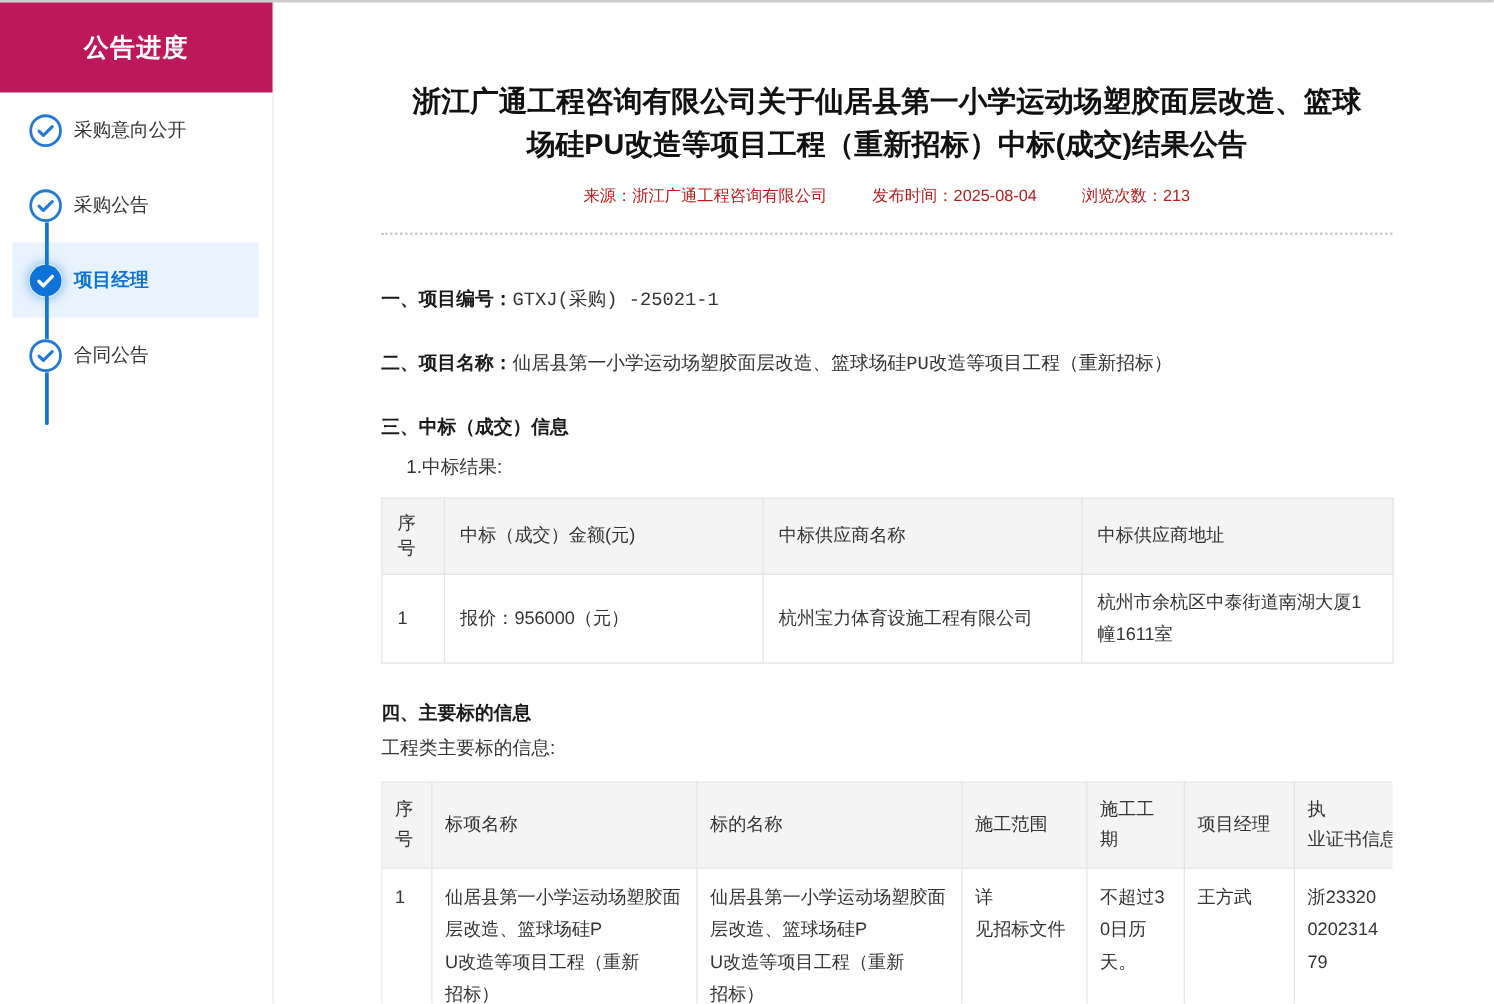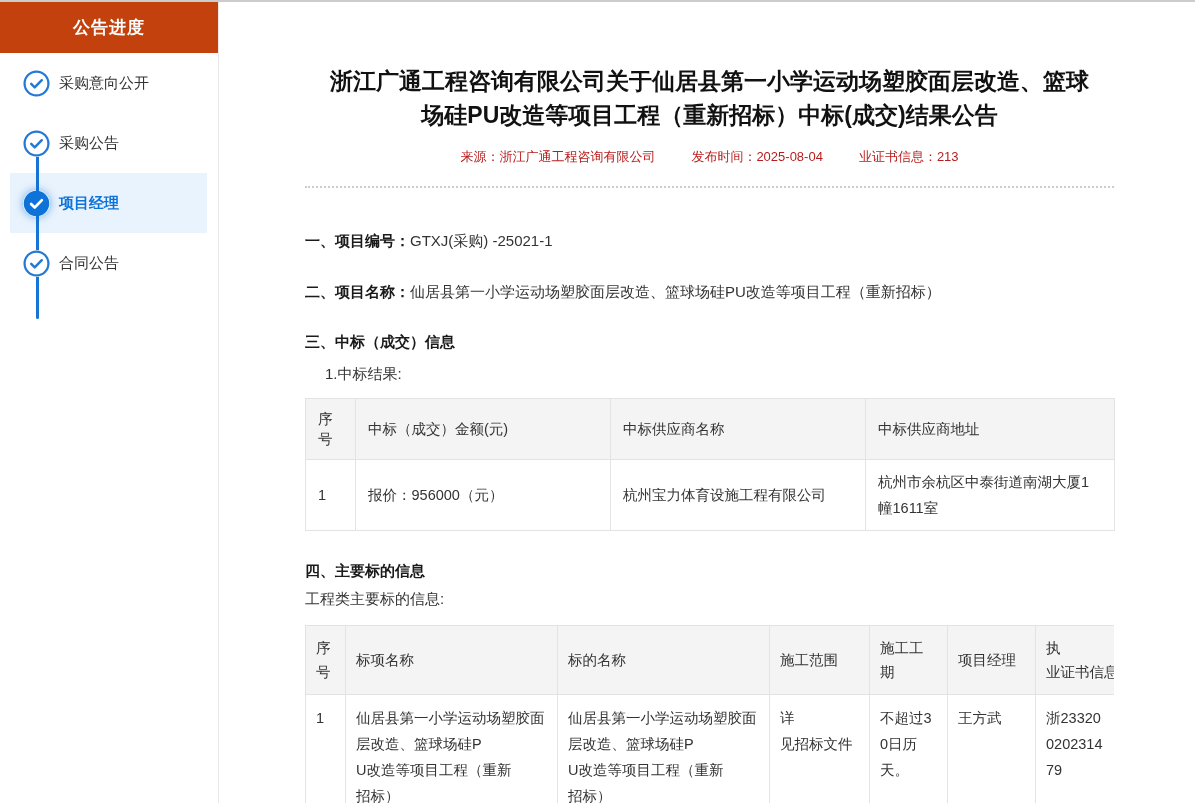--- a/index.html
+++ b/index.html
@@ -3,21 +3,21 @@
 <meta charset="utf-8">
 <style>
   * { margin:0; padding:0; box-sizing:border-box; }
   html,body { width:1195px; height:803px; background:#fff; overflow:hidden;
               font-family:"Liberation Sans","DejaVu Sans",sans-serif; color:#333; }
   .top-line { height:2px; background:#cccccc; }
   .layout { display:flex; height:801px; }
 
   
   .sidebar { width:219px; border-right:1px solid #e8e8e8; position:relative; flex:0 0 auto; }
-  .sidebar-header { height:51px; background:#c2410c; color:#fff; font-size:17px; font-weight:bold;
+  .sidebar-header { height:72px; background:#be185d; color:#fff; font-size:20px; font-weight:bold;
                     display:flex; align-items:center; justify-content:center; letter-spacing:1px; }
   .steps { position:relative; padding-top:0; }
   .steps-line { position:absolute; left:36px; top:86px; width:3px; height:180px;
                 background:#1574d4; z-index:1; border-radius:2px; }
   .step { height:60px; display:flex; align-items:center; gap:9px;
           margin:0 11px 0 10px; padding-left:13px; cursor:pointer; }
   .step.active { background:#e9f3fd; }
   .step-icon { width:27px; height:27px; position:relative; z-index:2; border-radius:50%; background:#fff; flex:0 0 auto; }
   .step.active .step-icon { box-shadow:0 0 9px rgba(14,115,216,.55); background:transparent; }
   .step-label { font-size:15px; color:#333; }
@@ -25,21 +25,21 @@
 
   
   .main { flex:1 1 auto; overflow:hidden; }
   .content { width:809px; margin-left:86px; padding-top:62px; }
   .article-title { font-size:23px; line-height:34px; font-weight:bold; color:#111;
                    text-align:center; white-space:pre-line; }
   .meta { margin-top:16px; display:flex; justify-content:center; gap:36px;
           font-size:13px; color:#b91c1c; }
   .divider { margin-top:20px; border-bottom:2px dotted #cdcdcd; }
 
-  .sec { font-size:15px; line-height:20px; }
+  .sec { font-size:15px; line-height:20px;font-family:Liberation Mono, monospace; }
   .sec .lbl { font-weight:bold; color:#1a1a1a; }
   .sec1 { margin-top:43px; }
   .sec2 { margin-top:31px; }
   .sec-title { margin-top:30px; font-size:15px; font-weight:bold; color:#1a1a1a; line-height:20px; }
   .sub-indent { margin-top:12px; font-size:15px; padding-left:20px; line-height:20px; }
   .sub-plain  { margin-top:8px;  font-size:15px; line-height:20px; }
 
   table { border-collapse:collapse; table-layout:fixed; }
   th,td { border:1px solid #e3e3e3; font-size:14.5px; font-weight:normal; text-align:left;
           vertical-align:middle; white-space:pre-line; color:#333; word-break:break-all; }
@@ -108,21 +108,21 @@
   </aside>
 
   <main class="main">
     <div class="content">
       <h1 class="article-title">浙江广通工程咨询有限公司关于仙居县第一小学运动场塑胶面层改造、篮球
 场硅PU改造等项目工程（重新招标）中标(成交)结果公告</h1>
 
       <div class="meta">
         <span><span>来源：</span><span>浙江广通工程咨询有限公司</span></span>
         <span><span>发布时间：</span><span>2025-08-04</span></span>
-        <span><span>业证书信息：</span><span>213</span></span>
+        <span><span>浏览次数：</span><span>213</span></span>
       </div>
 
       <div class="divider"></div>
 
       <div class="sec sec1">
         <span class="lbl">一、项目编号：</span><span>GTXJ(采购) -25021-1</span>
       </div>
 
       <div class="sec sec2">
         <span class="lbl">二、项目名称：</span><span>仙居县第一小学运动场塑胶面层改造、篮球场硅PU改造等项目工程（重新招标）</span>

